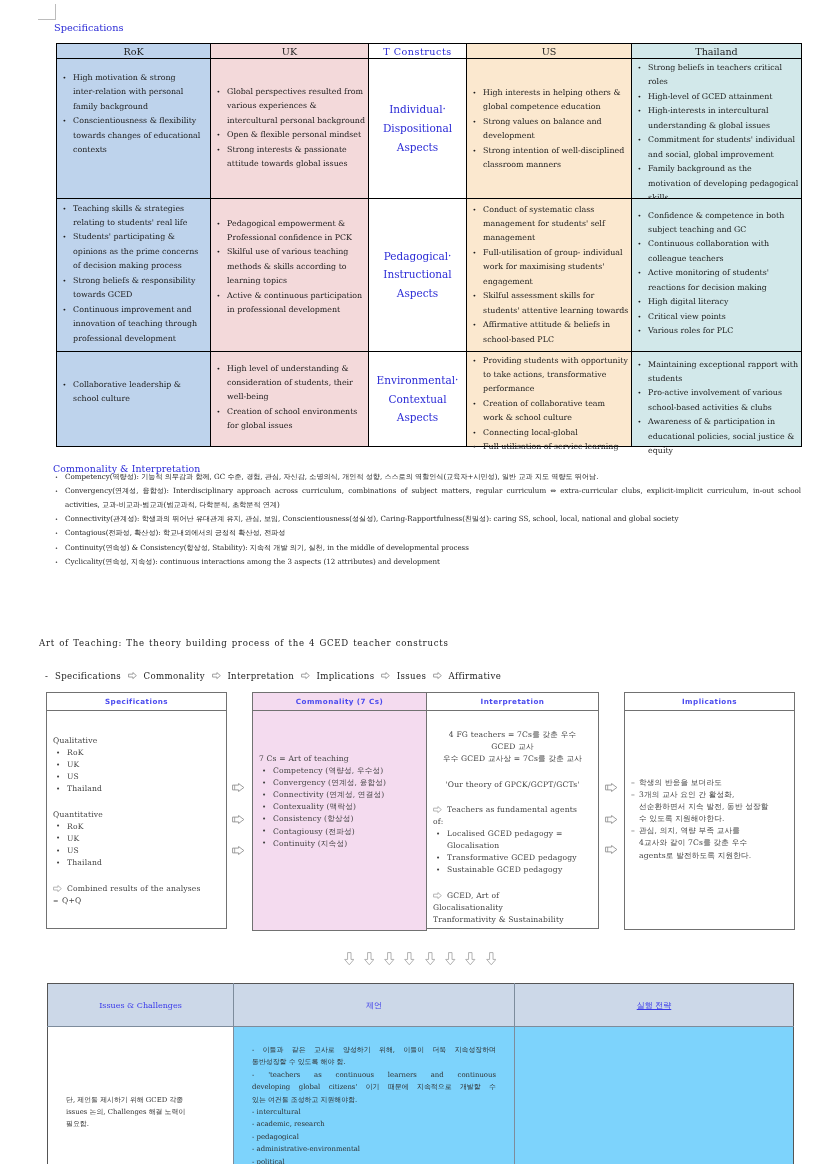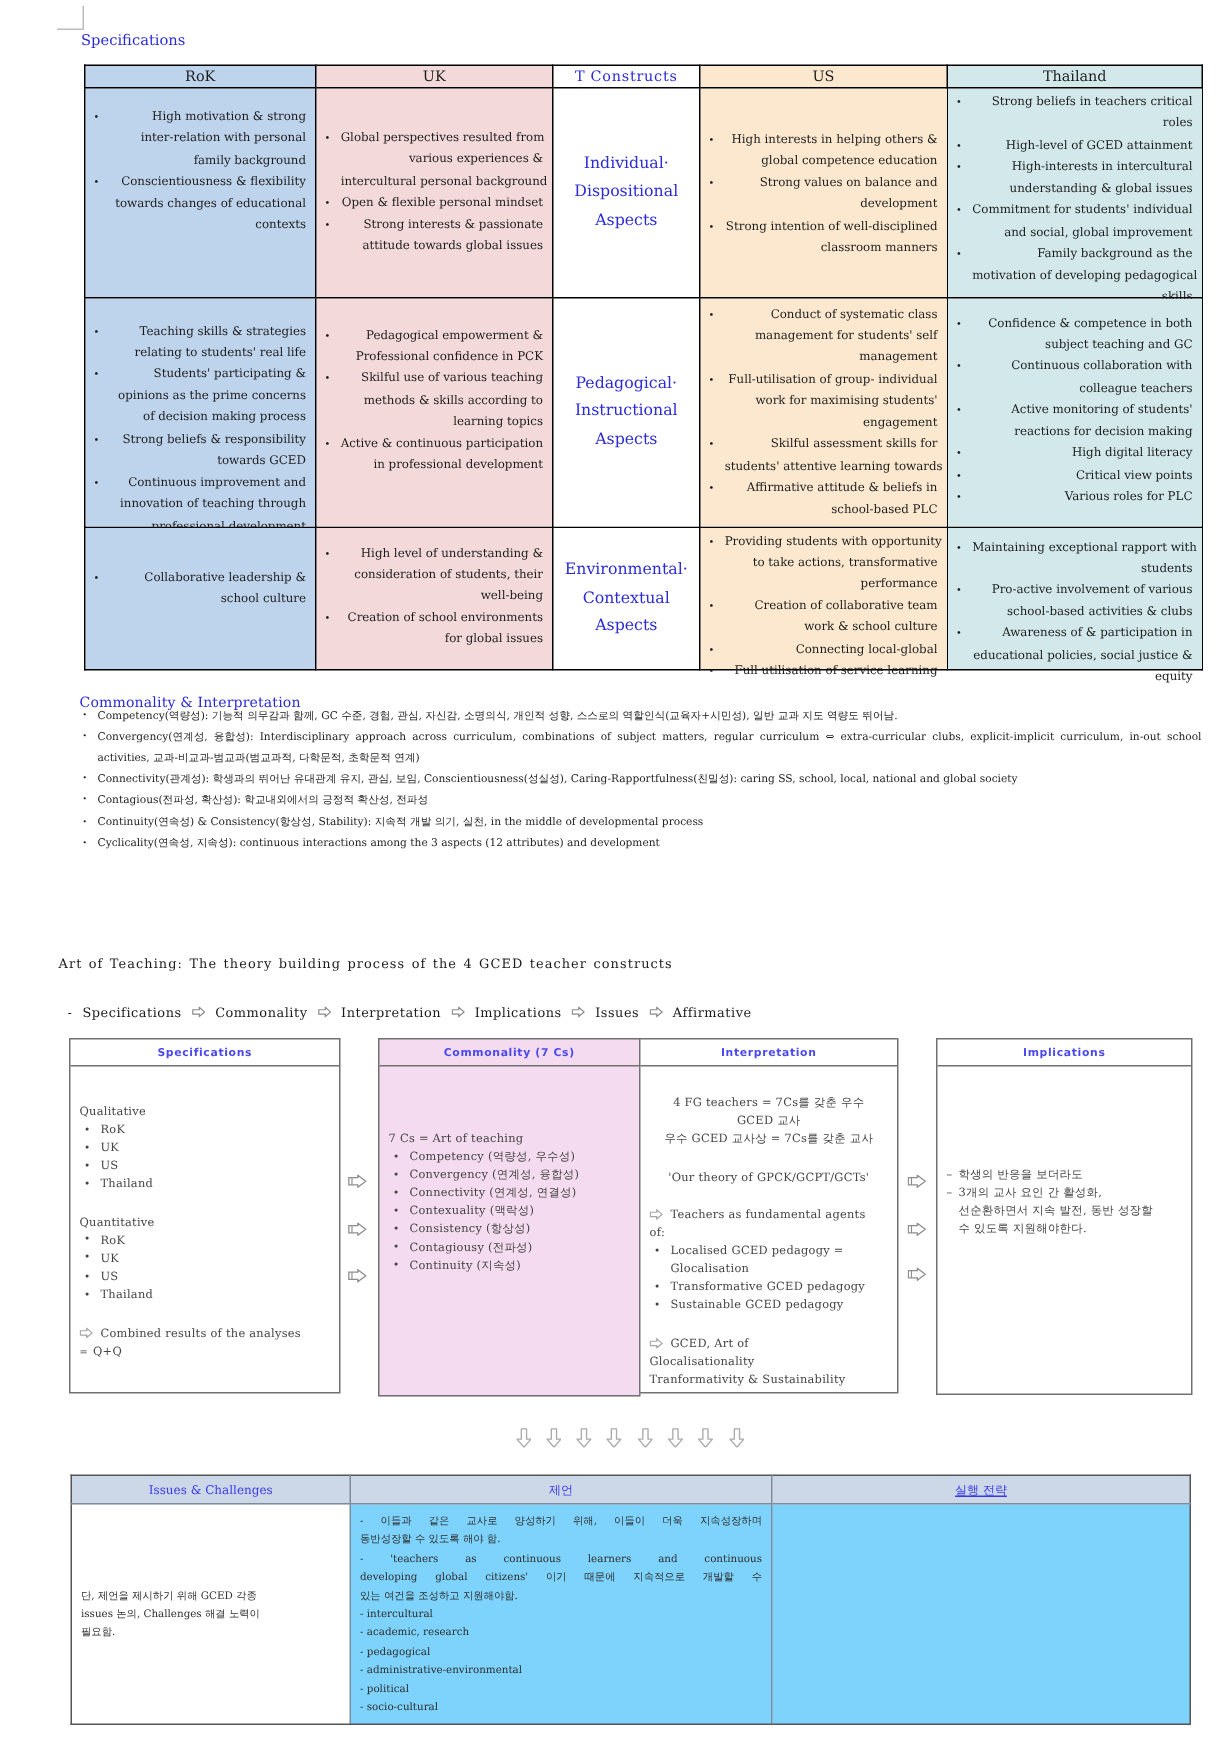--- a/index.html
+++ b/index.html
@@ -27,21 +27,21 @@
   #t1 .outerB{border-bottom:1.6px solid #000;}
   .c-rok{background:#bed3ec;}
   .c-uk{background:#f3d9da;}
   .c-tc{background:#ffffff;}
   .c-us{background:#fbe8cf;}
   .c-th{background:#d2e8ea;}
   ul.bl{margin:0;padding:0;list-style:none;}
   ul.bl li{position:relative;padding-left:11.3px;font-size:7.9px;line-height:14.45px;}
   ul.bl li:before{content:"\2022";position:absolute;left:0.6px;top:0;font-size:6.5px;}
   ul.bl li div{white-space:nowrap;}
-  .cellpad{padding:3px 6px 3px 4.8px;text-align:right;}
+  .cellpad{padding:3px 6px 3px 4.8px;}
   .construct{color:#2b2bd6;font-size:10.5px;line-height:18.8px;text-align:center;
       position:absolute;left:0;right:0;top:50%;transform:translateY(-50%);}
 
   
   #comm{left:53px;top:469.5px;width:748px;}
   #comm .ttl{color:#2b2bd6;font-size:9.4px;margin-bottom:1px;letter-spacing:.1px;position:absolute;top:-7px;}
   #comm ul{margin:0;padding:0;list-style:none;}
   #comm li{position:relative;padding-left:12px;font-size:7.1px;line-height:14.2px;
       text-align:justify;}
   #comm li:before{content:"\2022";position:absolute;left:2px;top:0;font-size:5px;}
@@ -69,21 +69,21 @@
   .arrline .unind{margin-left:-14px;}
   .arrline > svg{position:absolute;left:0;top:2.4px;}
   .ctr{text-align:center;}
 
   .harrow{color:#a2a2a2;font-size:12px;line-height:1;}
   #downrow{left:0;top:950px;width:819px;height:14px;}
   #downrow .da{position:absolute;top:0;}
 
   
   #t3{left:47px;top:983px;width:746px;border-collapse:collapse;table-layout:fixed;}
-  #t3 td,#t3 th{border:1px solid #7d8c9c;padding:0;vertical-align:top;}
+  #t3 td,#t3 th{border:1px solid #7d8c9c;padding:12px;vertical-align:top;}
   #t3 thead th{height:18px;background:#ccd8e8;font-weight:normal;font-size:8px;
       color:#3a3aea;text-align:center;vertical-align:middle;}
   #t3 td{background:#7dd3fc;font-size:6.9px;line-height:12.4px;color:#2e2e2e;}
   #t3 td.first{background:#fff;vertical-align:middle;}
   #t3 td > .t3pad{padding:5px 6px;}
   #t3 .jst{text-align:justify;text-align-last:justify;}
   #t3 td.first > .t3pad{padding:0 6px;}
   #t3 .oL{border-left:1.4px solid #555;}
   #t3 .oR{border-right:1.4px solid #555;text-decoration:underline;}
   #t3 .oT{border-top:1.4px solid #555;}
@@ -196,21 +196,21 @@
                 <div>Family background as the</div>
                 <div>motivation of developing pedagogical</div>
                 <div>skills</div>
               </li>
             </ul>
           </div>
         </td>
   </tr>
   <tr style="height:153px">
    <td class="c-rok outerL">
-          <div class="cellpad" style="padding-top:15px">
+          <div class="cellpad" style="padding-top:3px">
             <ul class="bl">
               <li>
                 <div>Teaching skills &amp; strategies</div>
                 <div>relating to students' real life</div>
               </li>
               <li>
                 <div>Students' participating &amp;</div>
                 <div>opinions as the prime concerns</div>
                 <div>of decision making process</div>
               </li>
@@ -486,20 +486,25 @@
  <div class="ptitle">Implications</div>
  <div class="pbody" style="padding-top:66px">
       <div class="dashline">
         <div>학생의 반응을 보더라도</div>
       </div>
       <div class="dashline">
         <div>3개의 교사 요인 간 활성화,</div>
         <div>선순환하면서 지속 발전, 동반 성장할</div>
         <div>수 있도록 지원해야한다.</div>
       </div>
+      <div class="dashline">
+        <div>관심, 의지, 역량 부족 교사를</div>
+        <div>4교사와 같이 7Cs를 갖춘 우수</div>
+        <div>agents로 발전하도록 지원한다.</div>
+      </div>
     </div>
 </div>
 <div class="abs harrow" style="left:232.4px;top:781.8px;"><svg viewBox="0 0 25 18" width="12.6" height="9">
       <path d="M1 4.2 L13 4.2 L13 1 L23.6 9 L13 17 L13 13.8 L1 13.8 Z" fill="#fdfdfd" stroke="#8d8d8d" stroke-width="1.7" stroke-linejoin="miter"></path>
       <path d="M5.2 4.2 L5.2 13.8" stroke="#8d8d8d" stroke-width="1.5"></path>
     </svg></div>
 <div class="abs harrow" style="left:232.4px;top:814.0px;"><svg viewBox="0 0 25 18" width="12.6" height="9">
       <path d="M1 4.2 L13 4.2 L13 1 L23.6 9 L13 17 L13 13.8 L1 13.8 Z" fill="#fdfdfd" stroke="#8d8d8d" stroke-width="1.7" stroke-linejoin="miter"></path>
       <path d="M5.2 4.2 L5.2 13.8" stroke="#8d8d8d" stroke-width="1.5"></path>
     </svg></div>

